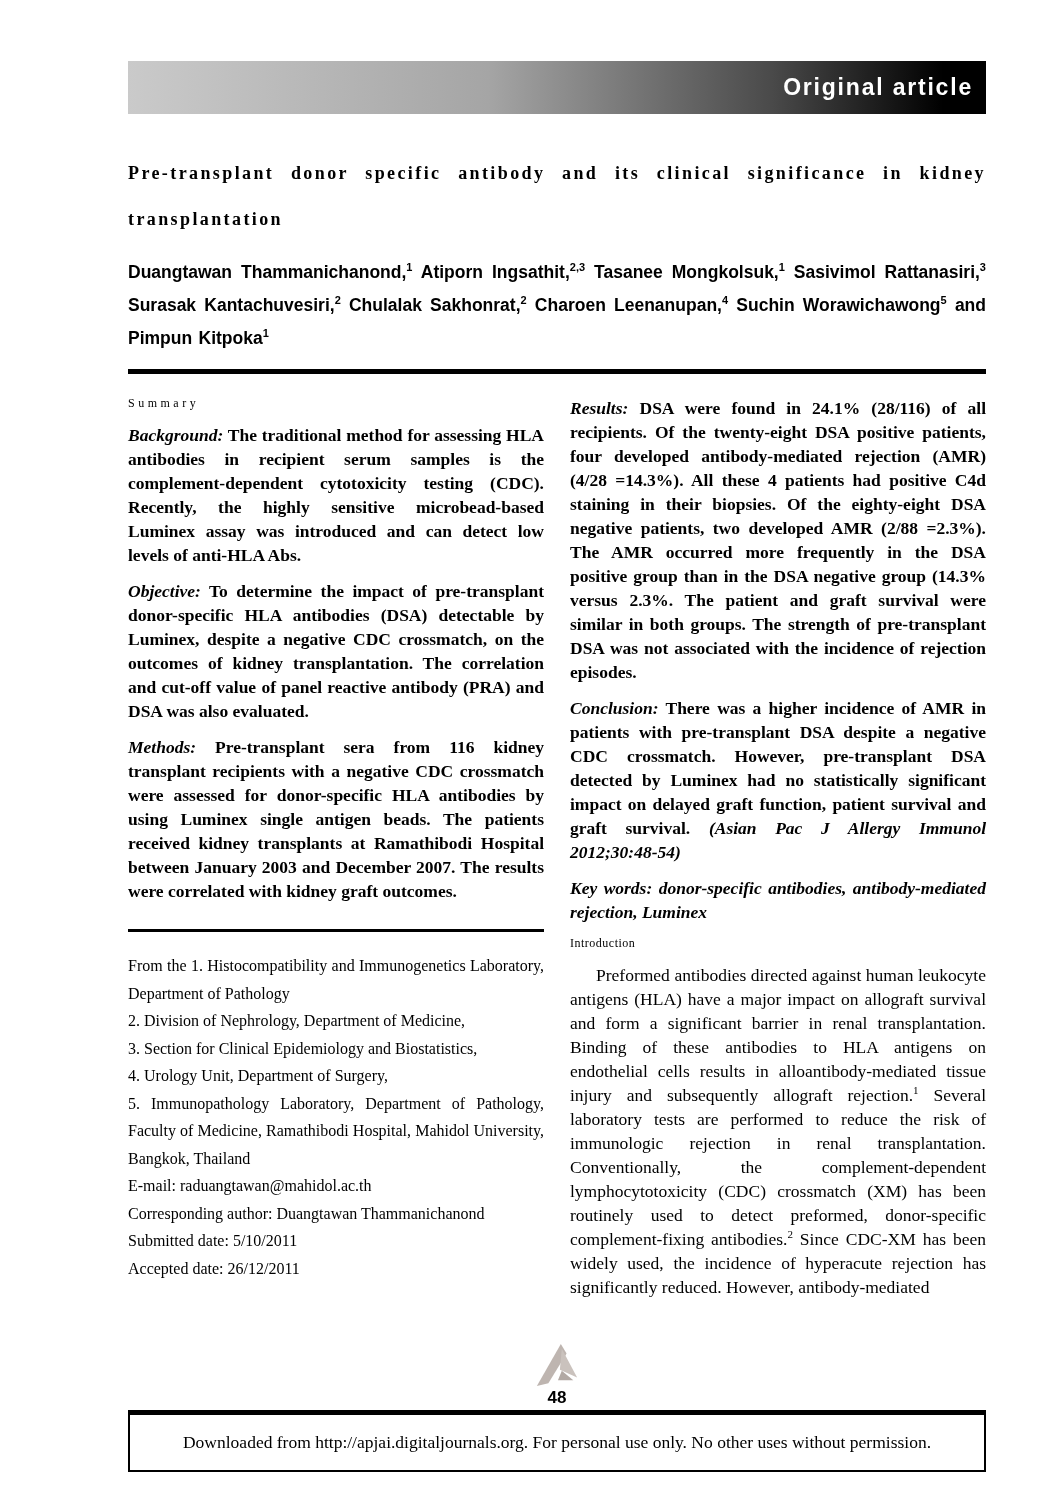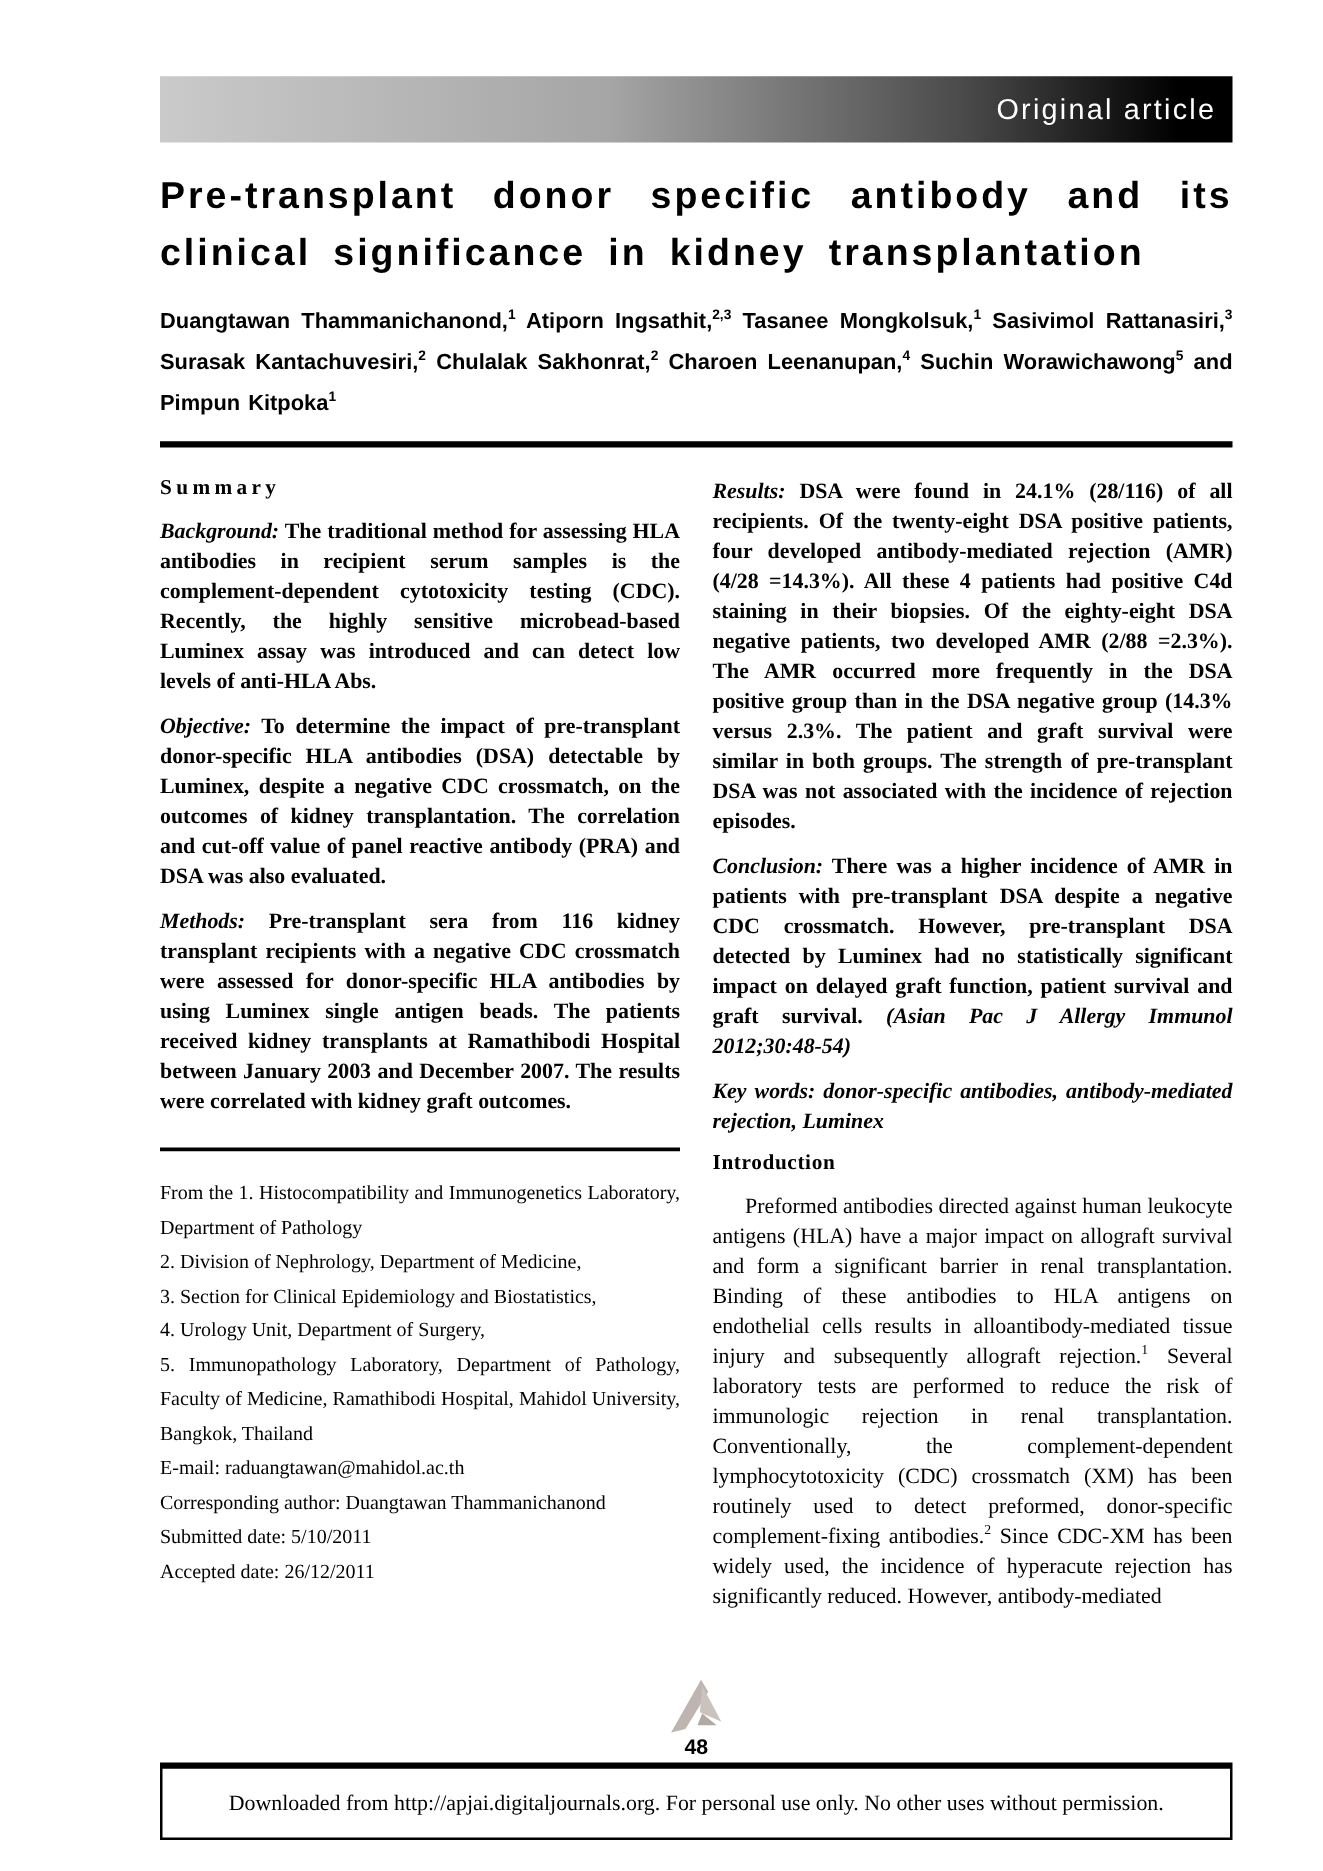--- a/index.html
+++ b/index.html
@@ -9,44 +9,44 @@
   }
   .content { position:absolute; left:128px; top:0; width:858px; }
 
   .banner {
     margin-top:61px; height:53px;
     background:linear-gradient(90deg,#cacaca 0%,#a5a5a5 42%,#4a4a4a 75%,#000 95%);
     text-align:right;
   }
   .banner-label {
     display:inline-block; line-height:53px; padding-right:13px; color:#fff;
-    font-family:"Liberation Sans","DejaVu Sans",sans-serif; font-weight:normal;
+    font-family:"Liberation Sans","DejaVu Sans",sans-serif; font-weight:bold;
     font-size:23px; letter-spacing:1.8px;
   }
 
   .title {
-    margin:20px 0 0 0;
-    font-family:Liberation Sans, sans-serif; font-weight:bold;
-    font-size:30px; line-height:46px; letter-spacing:2.4px; word-spacing:7px;
+    margin:36px 0 0 0;
+    font-family:Liberation Serif, serif; font-weight:bold;
+    font-size:18px; line-height:46px; letter-spacing:2.4px; word-spacing:7px;
     text-align:justify;
   }
 
   .authors {
     margin:14px 0 0 0;
     font-family:"Liberation Sans","DejaVu Sans",sans-serif; font-weight:bold;
     font-size:17.5px; line-height:33px; text-align:justify; word-spacing:1.5px;
   }
   .authors sup { font-size:11px; line-height:0; }
 
   .rule-thick { margin-top:14px; height:5px; background:#000; }
 
   .cols { display:flex; gap:26px; margin-top:22px; }
   .col { width:416px; }
 
-  h2.sec { font-size:17px; font-weight:bold; margin:0 0 12px 0; }
+  h2.sec { font-size:12px; font-weight:normal; margin:0 0 12px 0; }
   .summary-h { letter-spacing:3.5px; }
   .intro-h { margin:22px 0 8px 0; letter-spacing:0.5px; }
 
   p.abs { margin:0 0 12px 0; font-size:17.5px; line-height:24px; font-weight:bold; text-align:justify; }
   .lead { font-style:italic; }
   .citation { font-style:italic; }
   .kw { margin-top:10px; }
   .kw-body { font-style:italic; }
 
   p.intro { margin:0; font-size:17.5px; line-height:24px; font-weight:normal; text-align:justify; text-indent:26px; }

